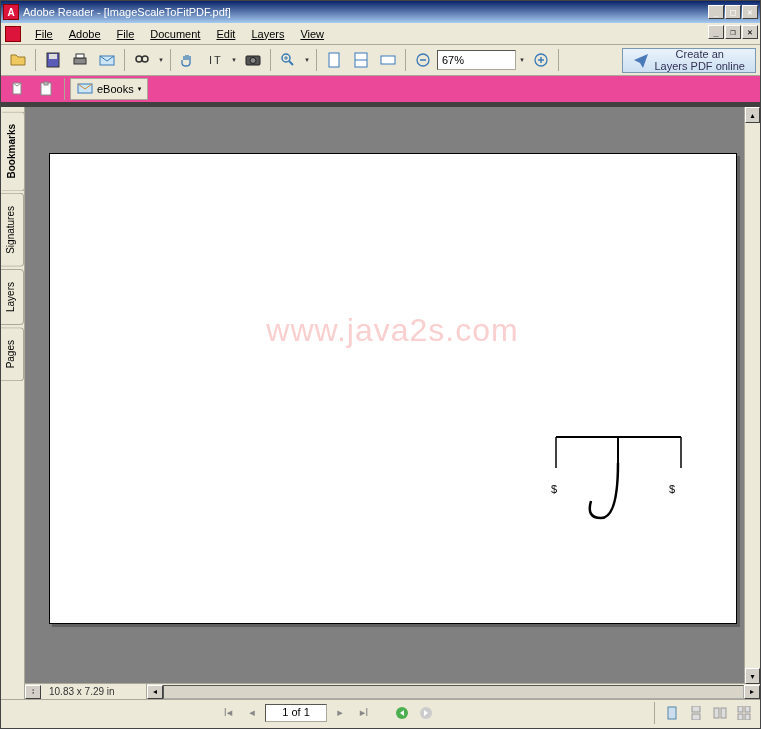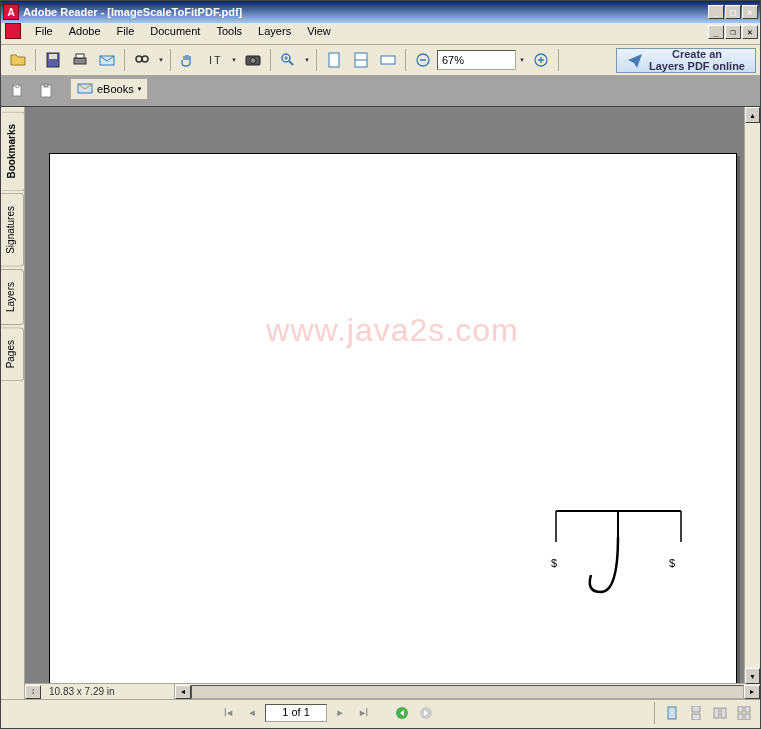--- a/index.html
+++ b/index.html
@@ -1,47 +1,47 @@
 <!DOCTYPE html>
 <html><head>
 <meta charset="utf-8">
 <style>
 * { box-sizing: border-box; margin: 0; padding: 0; font-family: Tahoma, sans-serif; font-size: 11px; }
 body { background: #ece9d8; width: 761px; height: 729px; overflow: hidden; border: 1px solid #444; }
 .titlebar { background: linear-gradient(#0a246a, #a6caf0); height: 22px; display: flex; align-items: center; padding: 0 2px; color: white; }
 .titlebar .icon { width: 16px; height: 16px; background: #dc143c; border: 1px solid #800; margin-right: 4px; display: flex; align-items: center; justify-content: center; font-size: 10px; font-weight: bold; color: white; }
-.titlebar .title { flex: 1; font-weight: bold; font-size: 11px; }
+.titlebar .title { flex: 1; font-weight: normal; font-size: 11px; }
 .winbtns { display: flex; gap: 1px; }
 .winbtn { width: 16px; height: 14px; background: #d4d0c8; border: 1px solid #fff; border-right-color: #404040; border-bottom-color: #404040; display: flex; align-items: center; justify-content: center; font-size: 9px; font-family: Marlett, monospace; cursor: pointer; }
-.menubar { height: 22px; background: #ece9d8; display: flex; align-items: flex-start; padding: 0 4px; border-bottom: 1px solid #aca899; position: relative; }
+.menubar { height: 22px; background: #ece9d8; display: flex; align-items: center; padding: 0 4px; border-bottom: 1px solid #aca899; position: relative; text-decoration: underline; }
 .menubar .appicon { width: 16px; height: 16px; background: #dc143c; border: 1px solid #800; margin-right: 6px; }
 .menuitem { padding: 2px 8px; cursor: pointer; }
 .mdi-btns { position: absolute; right: 2px; top: 2px; display: flex; gap: 1px; }
 .toolbar { background: #ece9d8; border-bottom: 1px solid #aca899; padding: 2px 4px; display: flex; align-items: center; gap: 1px; height: 31px; }
 .tbbtn { width: 26px; height: 26px; border: 1px solid transparent; display: flex; align-items: center; justify-content: center; cursor: pointer; position: relative; }
 .tbbtn svg { width: 18px; height: 18px; }
 .tbsep { width: 1px; height: 22px; background: #aca899; margin: 0 3px; }
 .tbdrop { width: 10px; display: flex; align-items: center; justify-content: center; font-size: 7px; color: #333; }
 .zoombox { width: 79px; height: 20px; background: white; border: 1px inset #aca899; padding: 1px 4px; font-size: 11px; }
-.createpdf { height: 25px; border: 1px solid #7a98af; background: linear-gradient(#e9f2fb, #cde0f2); padding: 2px 10px; display: flex; align-items: center; gap: 6px; cursor: pointer; font-size: 10px; color: #335; font-weight: bold; }
+.createpdf { height: 25px; border: 1px solid #7a98af; background: linear-gradient(#e9f2fb, #cde0f2); padding: 2px 10px; display: flex; align-items: center; gap: 6px; cursor: pointer; font-size: 10px; color: #335; }
 .createpdf .txt { text-align: center; line-height: 1.1; }
-.toolbar2 { background: #a3a3a3; border-bottom: 1px solid #404040; padding: 2px 4px; display: flex; gap: 2px; height: 31px; }
+.toolbar2 { background: #ec4899; border-bottom: 5px solid #404040; padding: 2px 4px; display: flex; align-items: center; gap: 2px; height: 31px; }
 .ebooks { height: 22px; border: 1px solid #aca899; padding: 1px 6px; display: flex; align-items: center; gap: 4px; cursor: pointer; background: #ece9d8; }
 .main { display: flex; height: 592px; background: #ece9d8; }
 .navtabs { width: 24px; background: #ece9d8; border-right: 1px solid #aca899; display: flex; flex-direction: column; padding-top: 4px; }
 .navtab { writing-mode: vertical-rl; transform: rotate(180deg); padding: 12px 4px; font-size: 10px; cursor: pointer; border: 1px solid #aca899; border-right: none; background: #ece9d8; margin-bottom: 2px; border-radius: 4px 0 0 4px; }
 .navtab.active { background: #ece9d8; font-weight: bold; border-right: 1px solid #ece9d8; margin-right: -1px; }
 .docarea { flex: 1; display: flex; flex-direction: column; background: #808080; position: relative; }
 .doccanvas { flex: 1; padding: 6px 4px 0 4px; overflow: hidden; position: relative; }
 .scrollright { position: absolute; right: 0; top: 0; bottom: 15px; width: 16px; background: #ece9d8; border-left: 1px solid #aca899; }
 .scrollright .arr { height: 16px; background: #d4d0c8; border: 1px solid #fff; border-right-color:#404040; border-bottom-color:#404040; display: flex; align-items: center; justify-content: center; font-size: 8px; }
 .scrollbottom { height: 16px; background: #ece9d8; display: flex; align-items: center; border-top: 1px solid #aca899; }
 .scrollbottom .grabber { width: 16px; height: 14px; background: #d4d0c8; border: 1px solid #fff; border-right-color:#404040; border-bottom-color:#404040; display:flex;align-items:center;justify-content:center;font-size:8px; }
-.dims { padding: 0 8px; font-size: 10px; color: #333; width: 134px; border-right:1px solid #aca899; height:100%; display:flex; align-items:center; }
-.page { background: white; border: 1px solid black; margin: 0 auto; width: 688px; height: 545px; position: relative; box-shadow: 3px 3px 0 rgba(0,0,0,0.25); margin-top: 40px;}
+.dims { padding: 0 8px; font-size: 10px; color: #333; width: 106px; border-right:1px solid #aca899; height:100%; display:flex; align-items:center; }
+.page { background: white; border: 1px solid black; margin: 0 auto; width: 688px; height: 471px; position: relative; box-shadow: 3px 3px 0 rgba(0,0,0,0.25); margin-top: 40px;}
 .watermark { position: absolute; top: 158px; left: 50%; transform: translateX(-50%); font-size: 32px; color: #f9cfcf; font-family: Arial, sans-serif; letter-spacing: 1px; }
 .pageimg { position: absolute; right: 50px; bottom: 90px; }
 .statusbar { height: 26px; background: #ece9d8; border-top: 1px solid #aca899; display: flex; align-items: center; padding: 0 6px; gap: 4px; justify-content: flex-end; }
 .statusbar .navgrp { display:flex; align-items:center; gap:2px; margin: 0 auto;}
 .pgbtn { width: 22px; height: 18px; display: flex; align-items: center; justify-content: center; cursor: pointer; color: #888; }
 .pgbtn.enabled { color: #333; }
 .pgbox { width: 62px; height: 18px; background: white; border: 1px inset #aca899; text-align: center; font-size: 11px; padding-top: 1px; }
 .viewbtn { width: 20px; height: 18px; border: 1px solid transparent; display:flex;align-items:center;justify-content:center; cursor:pointer; }
 .spacer { flex: 1; }
 </style>
@@ -57,21 +57,21 @@
     <div class="winbtn">✕</div>
   </div>
 </div>
 
 <div class="menubar">
   <div class="appicon"></div>
   <div class="menuitem">File</div>
   <div class="menuitem">Adobe</div>
   <div class="menuitem">File</div>
   <div class="menuitem">Document</div>
-  <div class="menuitem">Tools</div>
+  <div class="menuitem">Edit</div>
   <div class="menuitem">Layers</div>
   <div class="menuitem">View</div>
   <div class="mdi-btns">
     <div class="winbtn">_</div>
     <div class="winbtn">❐</div>
     <div class="winbtn">✕</div>
   </div>
 </div>
 
 <div class="toolbar">

